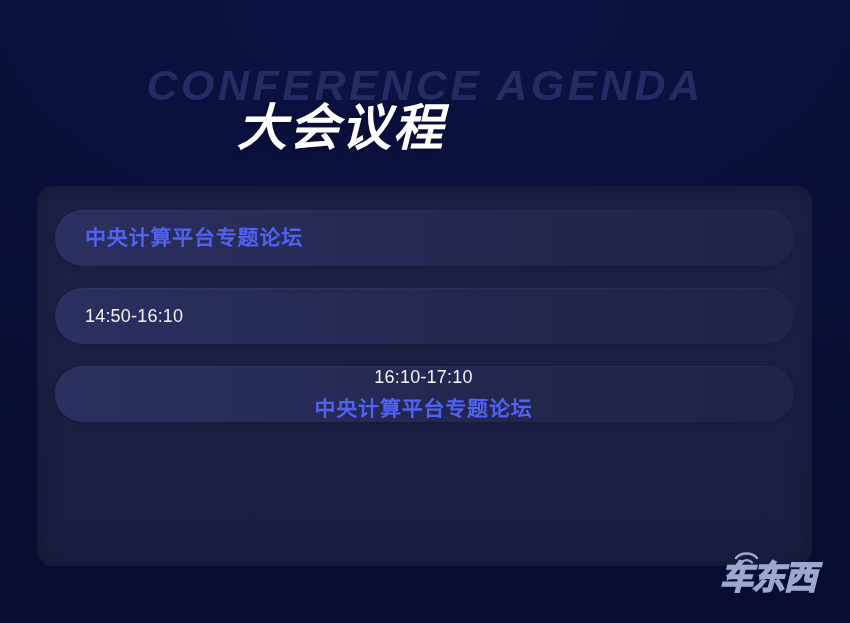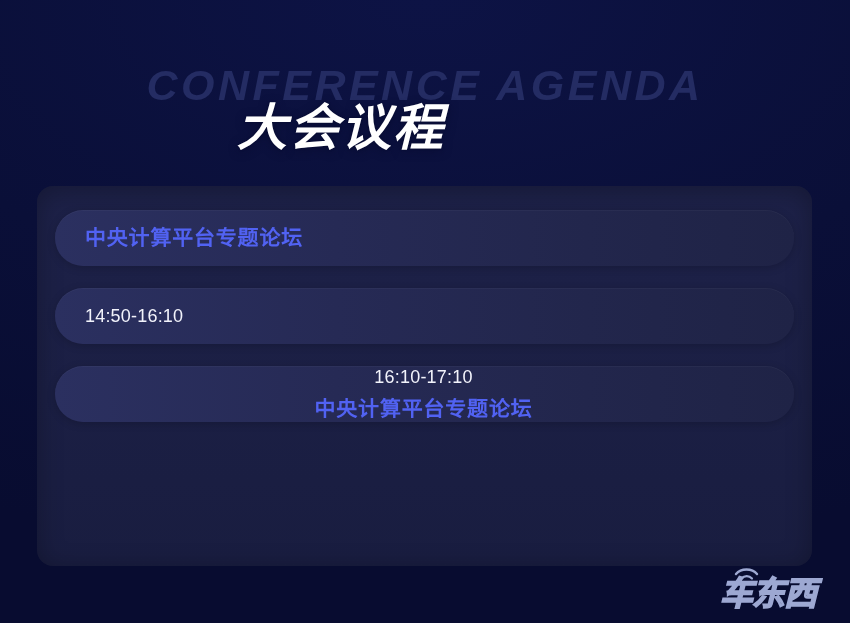--- a/index.html
+++ b/index.html
@@ -120,21 +120,21 @@
     color: #5162f2;
     letter-spacing: 0.8px;
     white-space: nowrap;
     line-height: 26px;
   }
 
   
   .watermark {
     position: absolute;
     right: 16px;
-    bottom: 8px;
+    bottom: 24px;
     width: 120px;
     height: 56px;
     opacity: 0.92;
   }
   .watermark svg { display: block; width: 120px; height: 56px; }
   .wm-text {
     font-family: "DejaVu Sans", sans-serif;
     font-size: 33px;
     font-weight: 700;
     font-style: italic;

